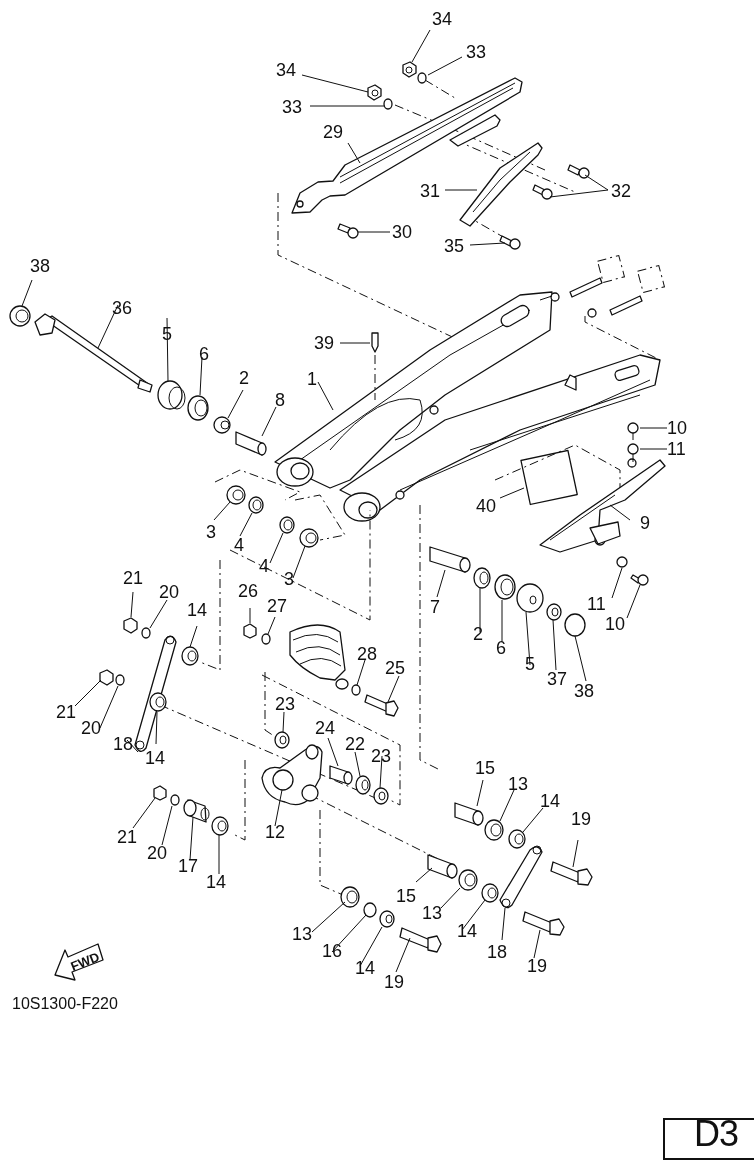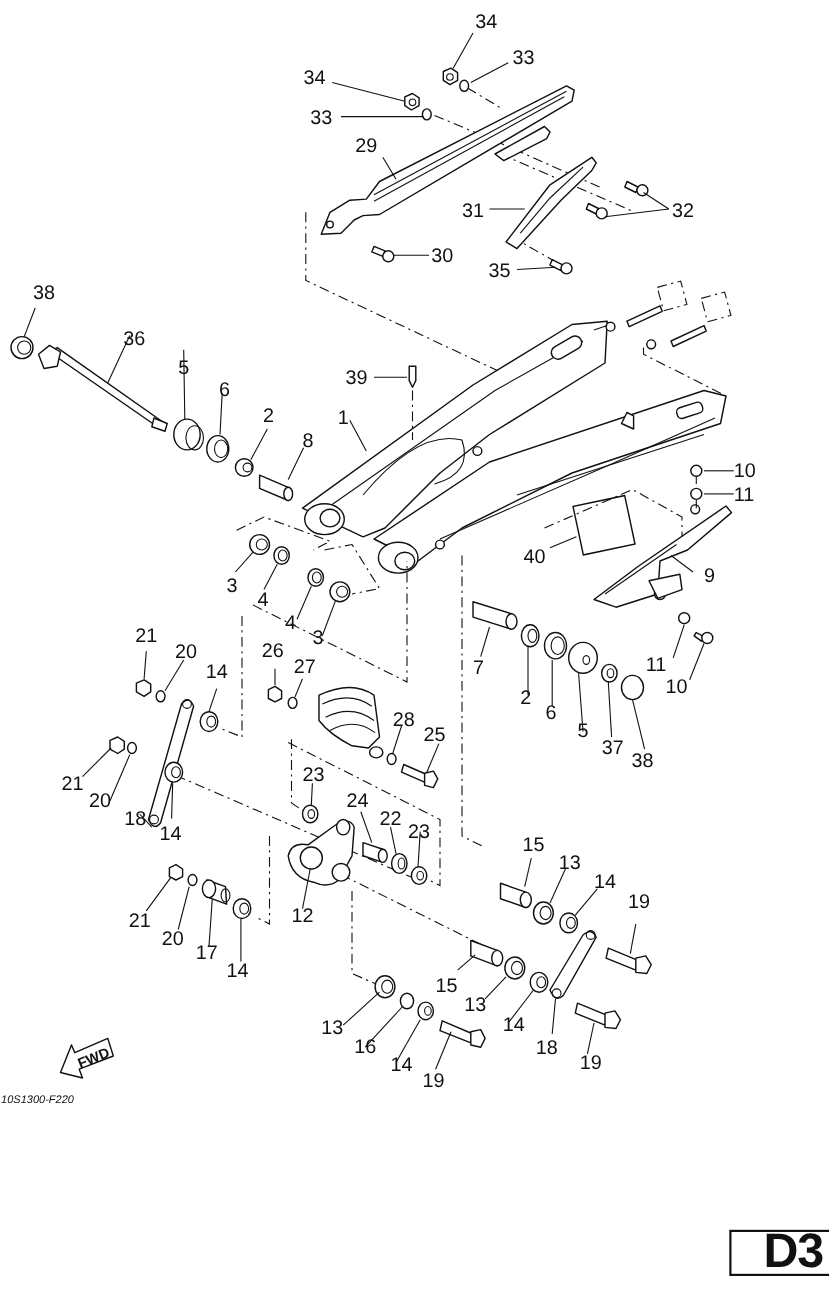--- a/index.html
+++ b/index.html
@@ -4,24 +4,24 @@
 <style>
   html, body { margin: 0; padding: 0; background: #ffffff; }
   body { width: 754px; height: 1175px; position: relative; overflow: hidden;
          font-family: "Liberation Sans", sans-serif; color: #111; }
   #diagram { position: absolute; left: 0; top: 0; width: 754px; height: 1175px; }
   .part { fill: #fff; stroke: #111; stroke-width: 1.3; stroke-linejoin: round; }
   .thin { fill: none; stroke: #111; stroke-width: 1; }
   .leader { stroke: #111; stroke-width: 1; fill: none; }
   .dash { stroke: #111; stroke-width: 1; fill: none; stroke-dasharray: 9 4 2 4; }
   .callout { font-family: "Liberation Sans", sans-serif; font-size: 18px; fill: #111; }
-  .code { position: absolute; left: 1px; top: 995px; font-size: 10px; font-style: italic; }
+  .code { position: absolute; left: 12px; top: 995px; font-size: 16px; }
   .page-box { position: absolute; left: 663px; top: 1118px; width: 110px; height: 42px;
               border: 2px solid #111; box-sizing: border-box; }
-  .page-label { position: absolute; left: 694px; top: 1113px; font-size: 44px; font-weight: bold;
+  .page-label { position: absolute; left: 694px; top: 1113px; font-size: 36px; font-weight: normal;
                 letter-spacing: -1px; }
   .fwd-text { font-family: "Liberation Sans", sans-serif; font-size: 13px; font-weight: bold; fill: #111; }
 </style>
 </head>
 <body>
 
 <svg id="diagram" viewBox="0 0 754 1175" xmlns="http://www.w3.org/2000/svg">
 
   <g>
 

